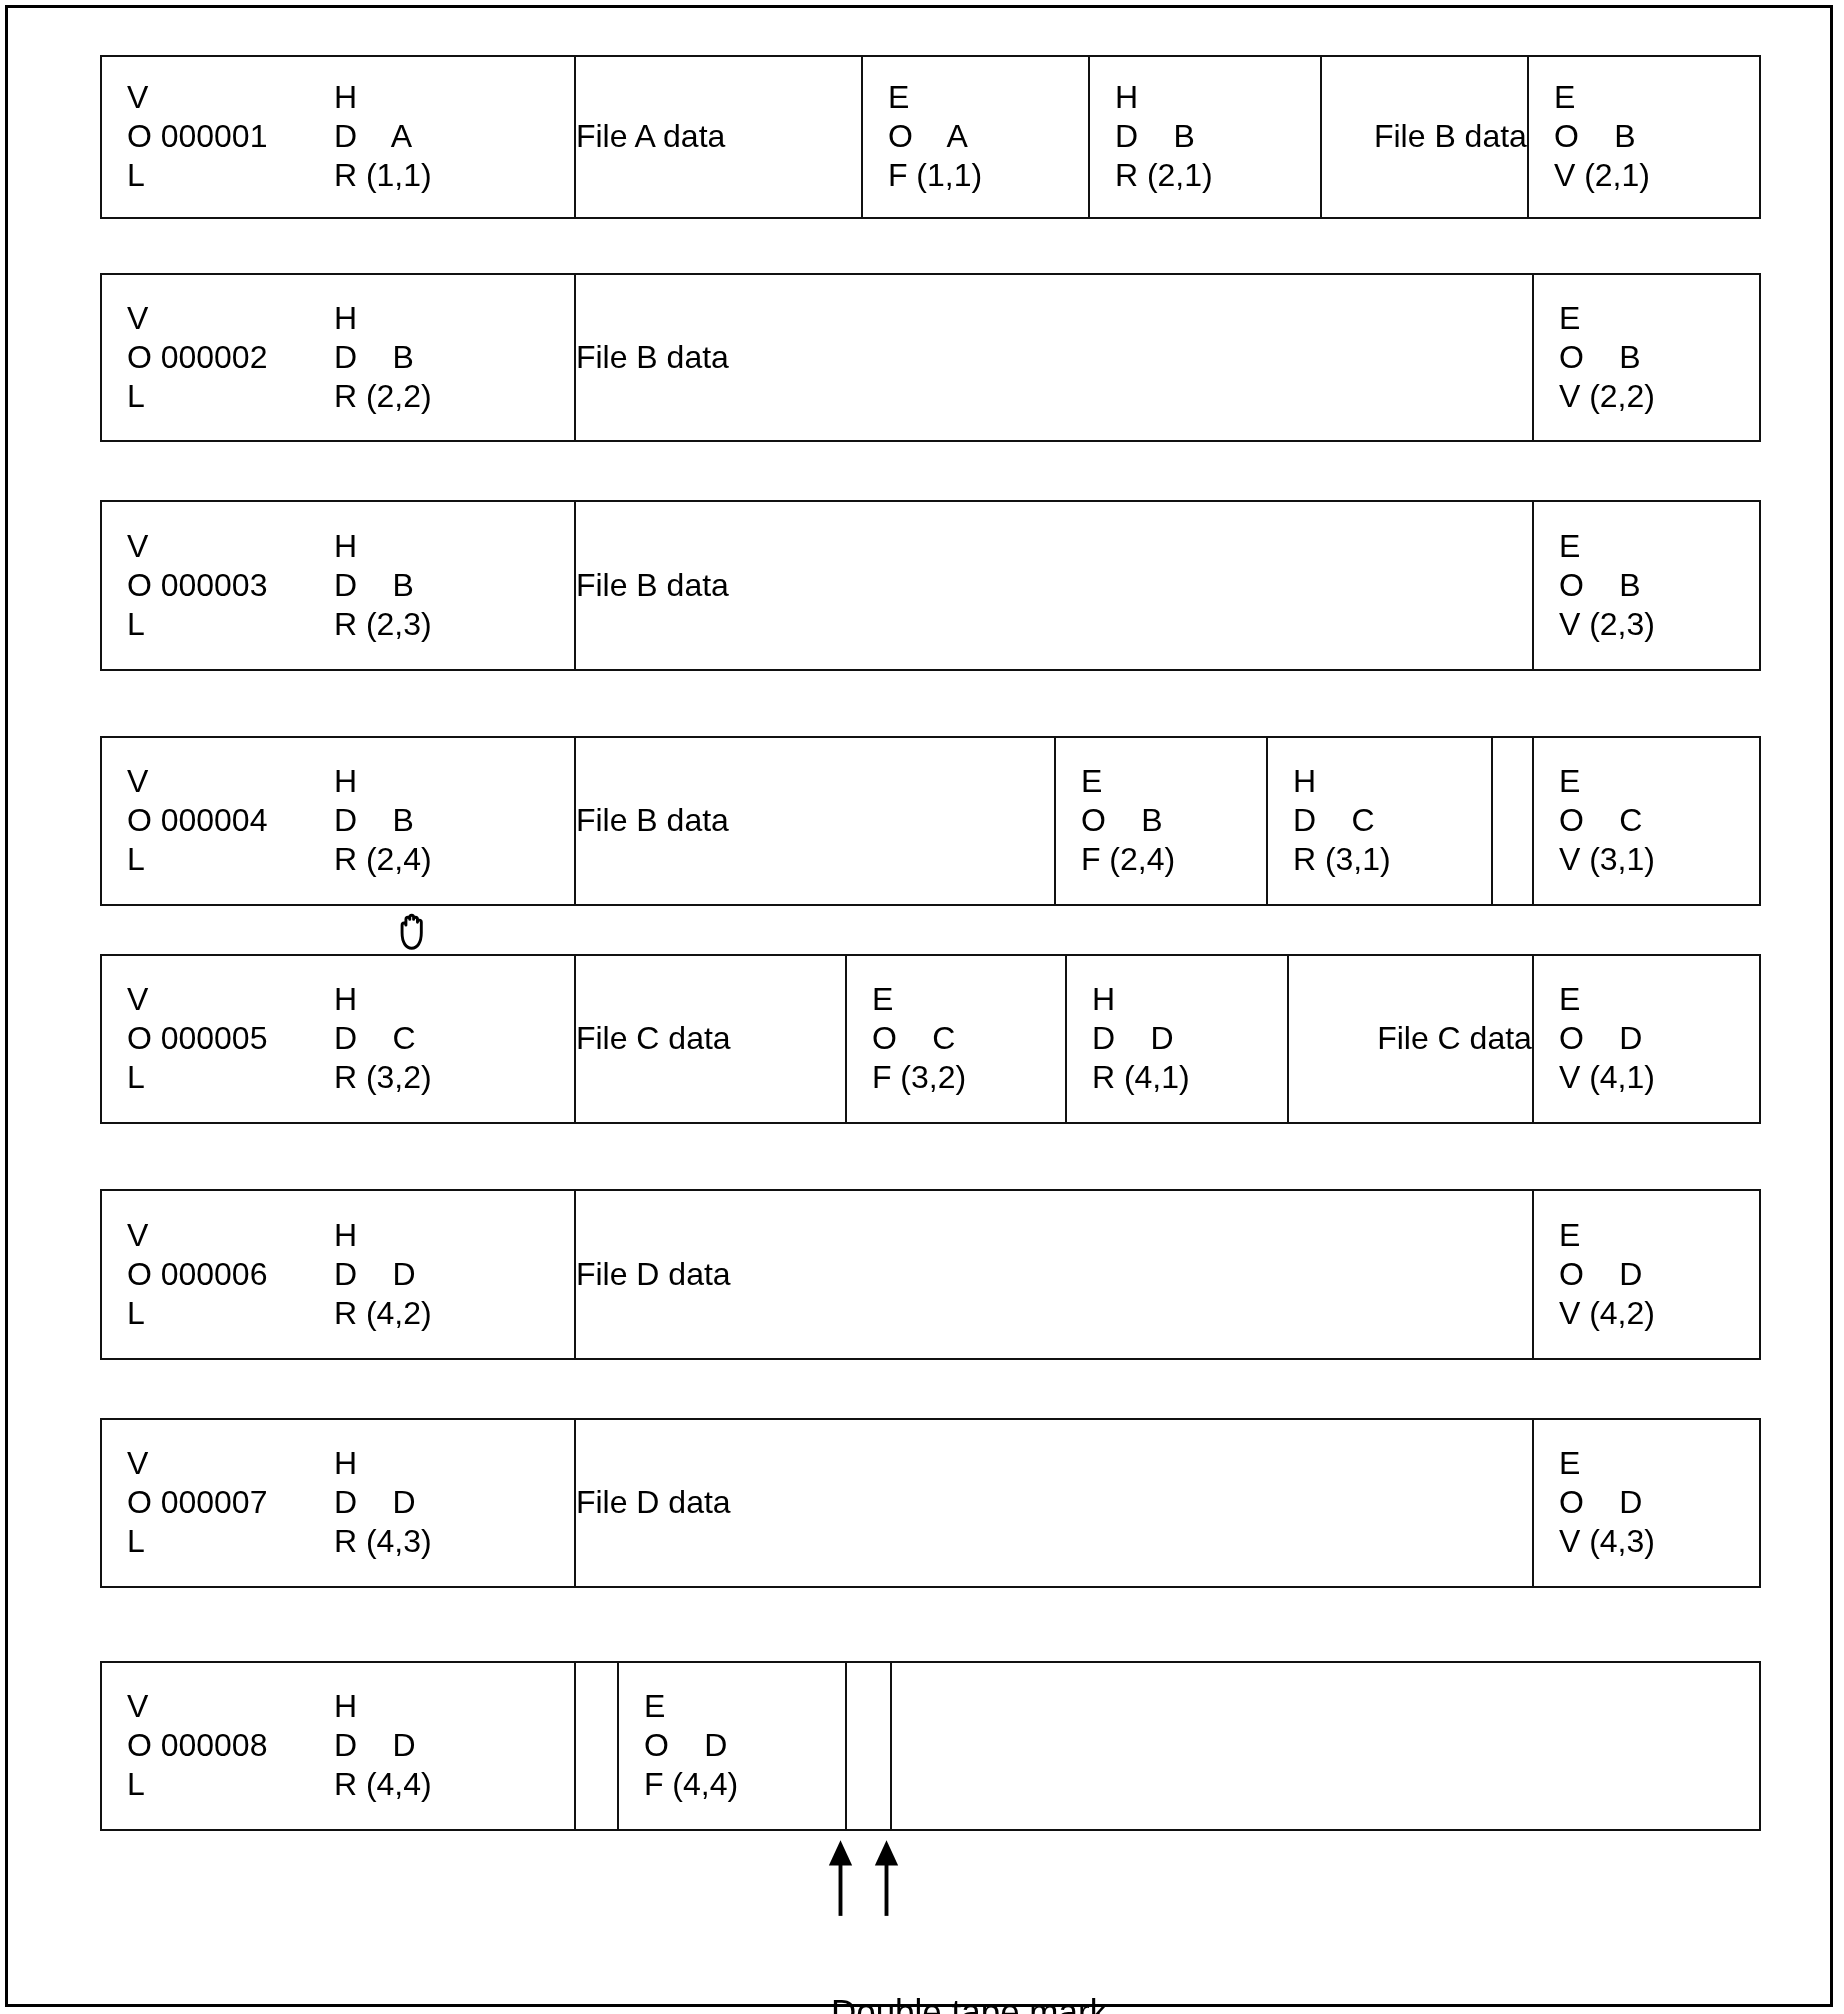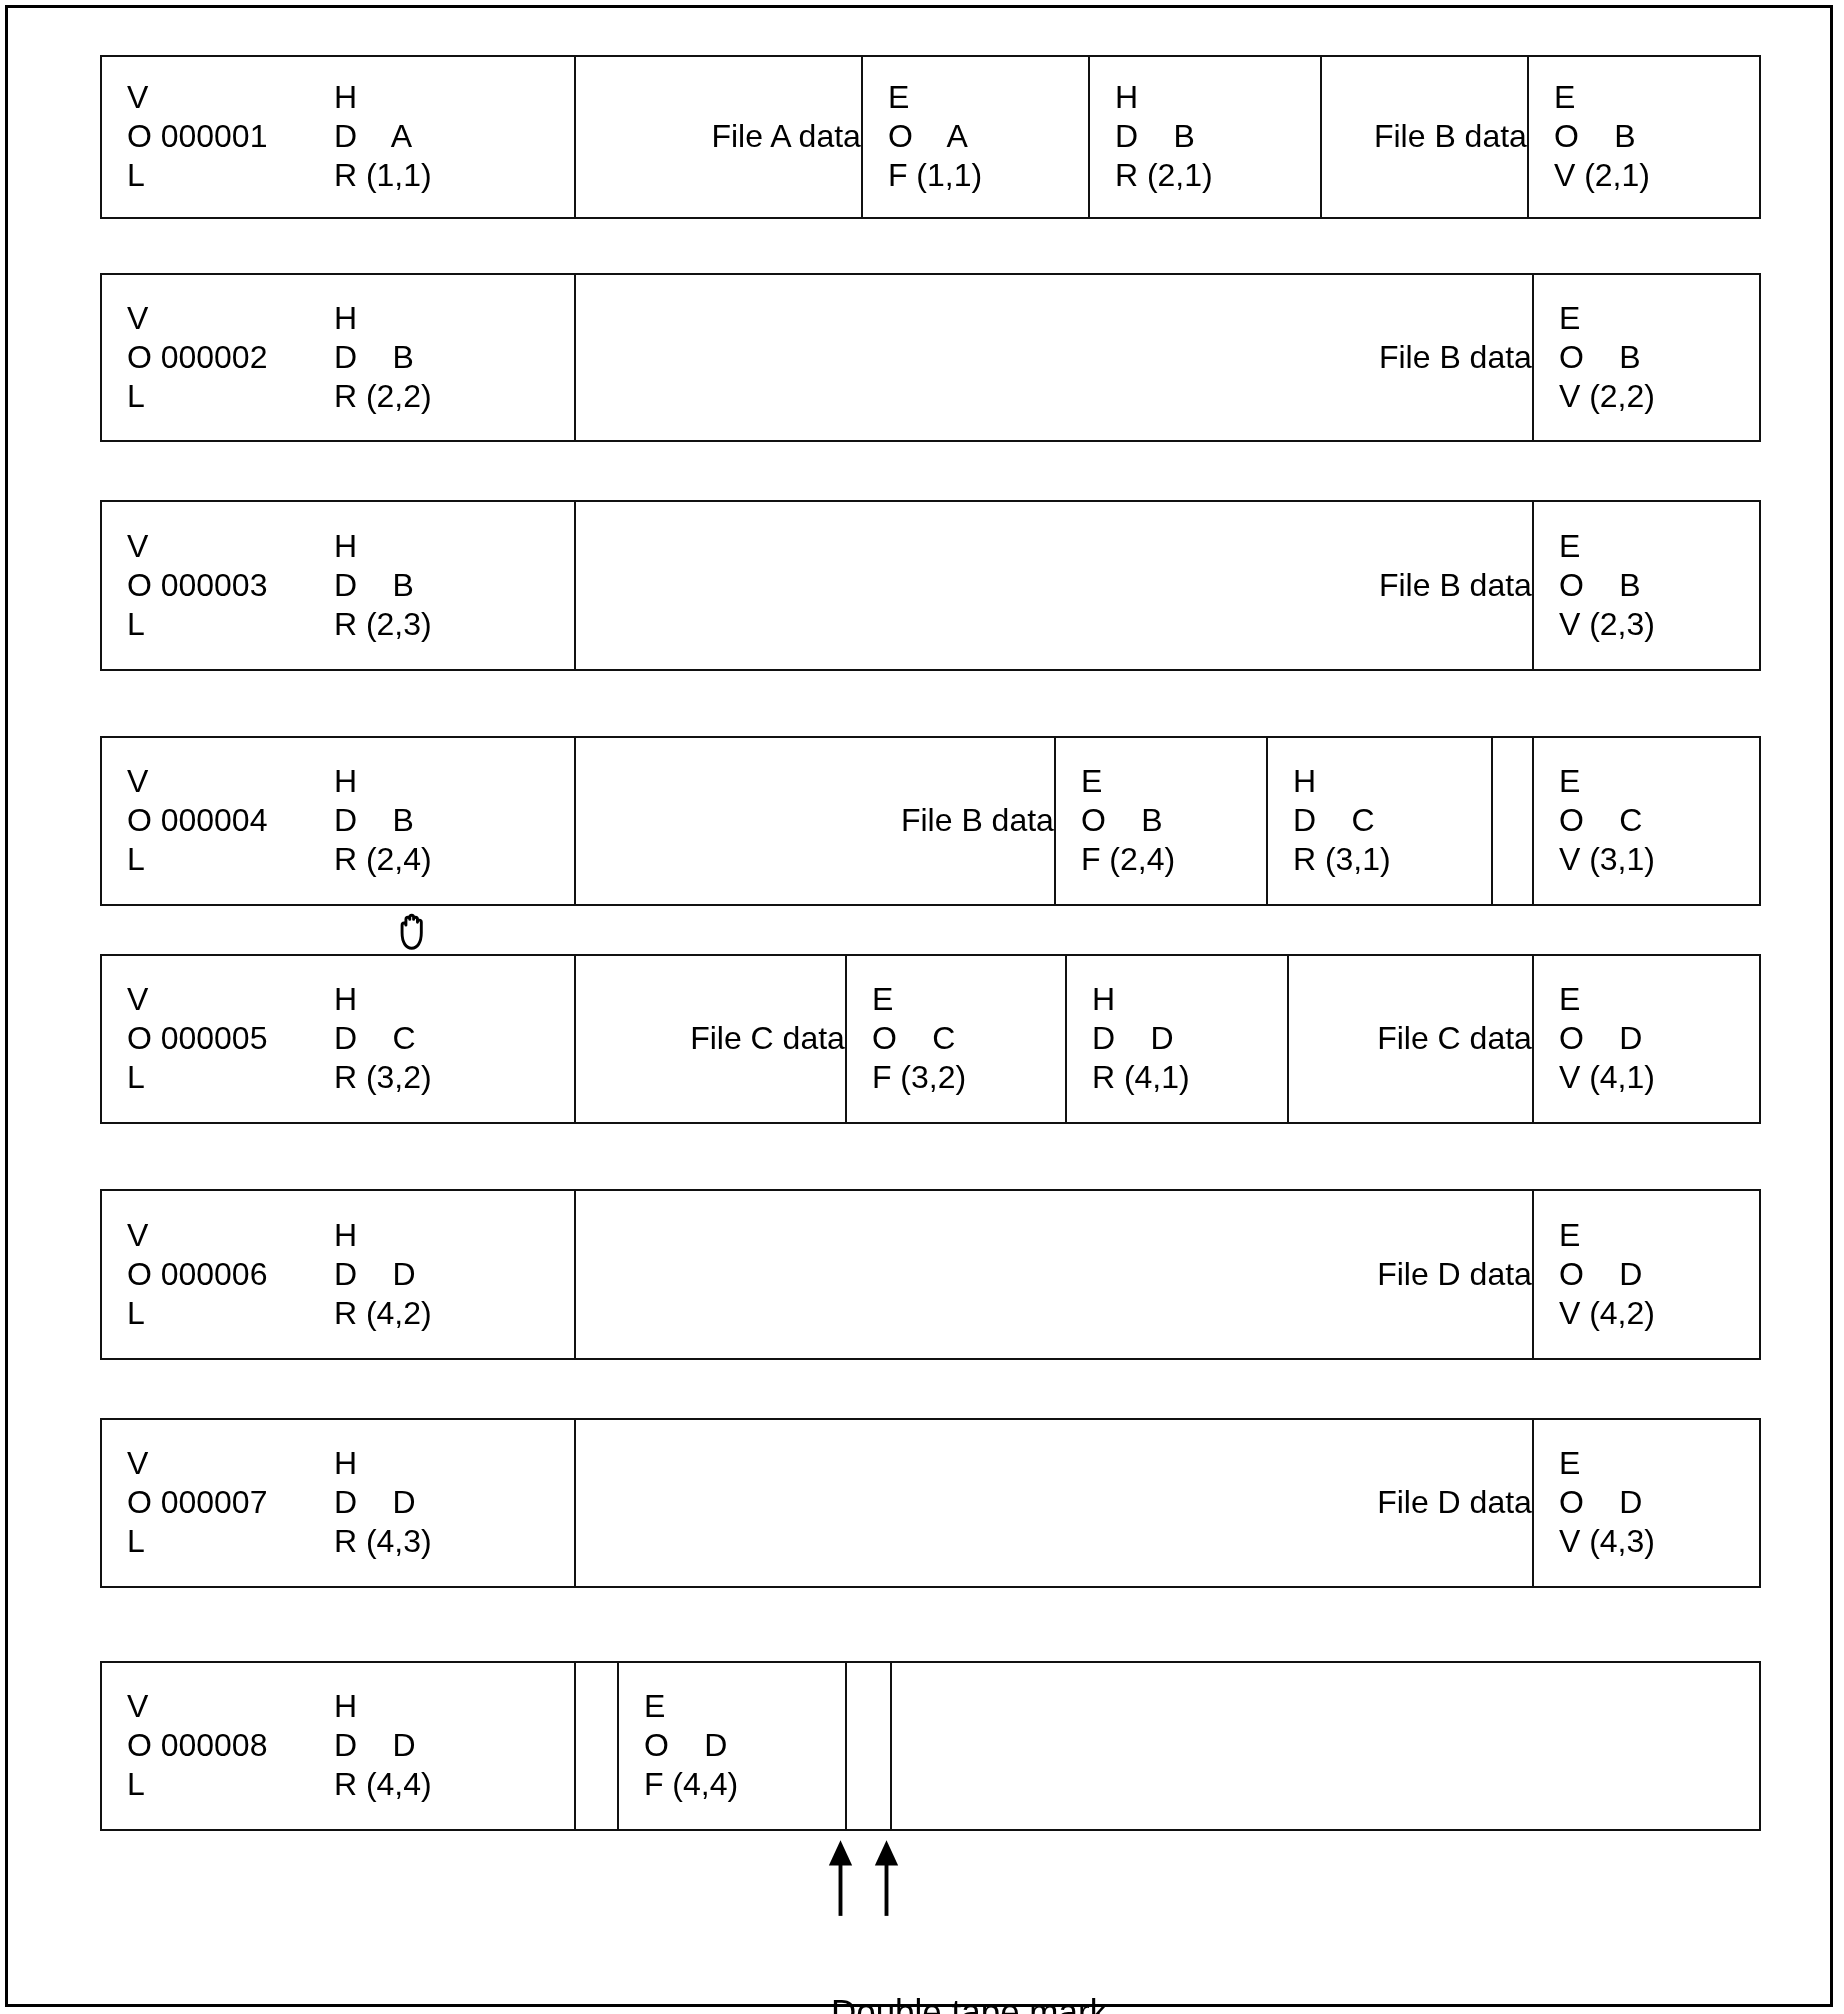--- a/index.html
+++ b/index.html
@@ -34,21 +34,21 @@
     font-size:32px;line-height:39px;white-space:pre;
   }
   .lbl3{
     display:inline-block;
     font-size:32px;line-height:39px;white-space:pre;
     letter-spacing:0px;
   }
   .lbl-left{min-width:207px;}
 
   .centered-text{
-    width:100%;text-align:right;font-size:32px;line-height:39px;
+    width:100%;text-align:left;font-size:32px;line-height:39px;
     white-space:nowrap;
   }
   .right-hug{
     width:100%;text-align:right;font-size:32px;line-height:39px;
     white-space:nowrap;padding-right:0px;
   }
 
   .blockpad{padding-left:25px;}
 
   

